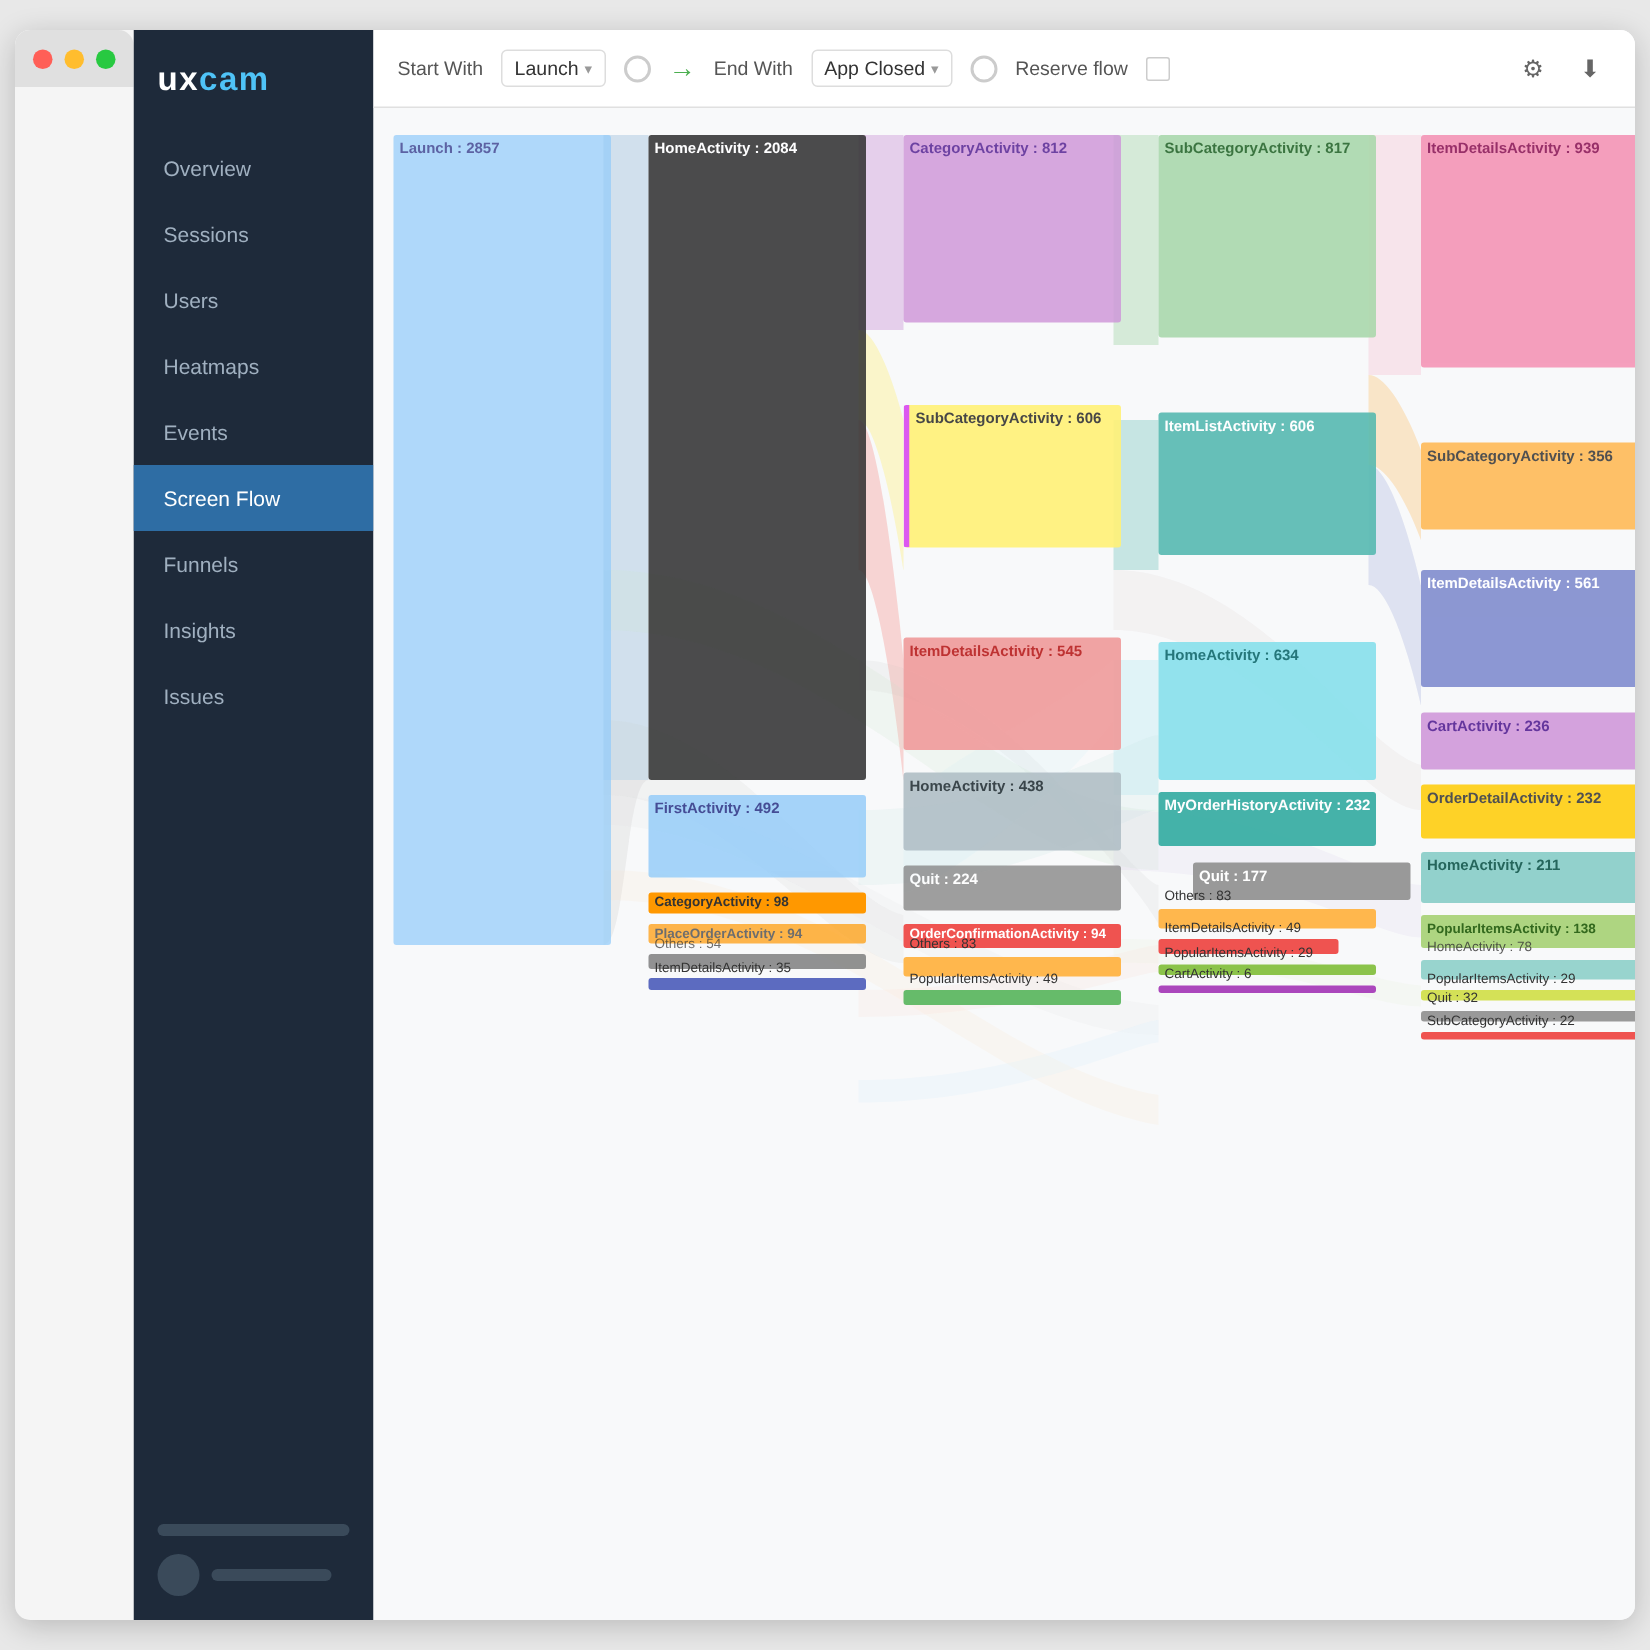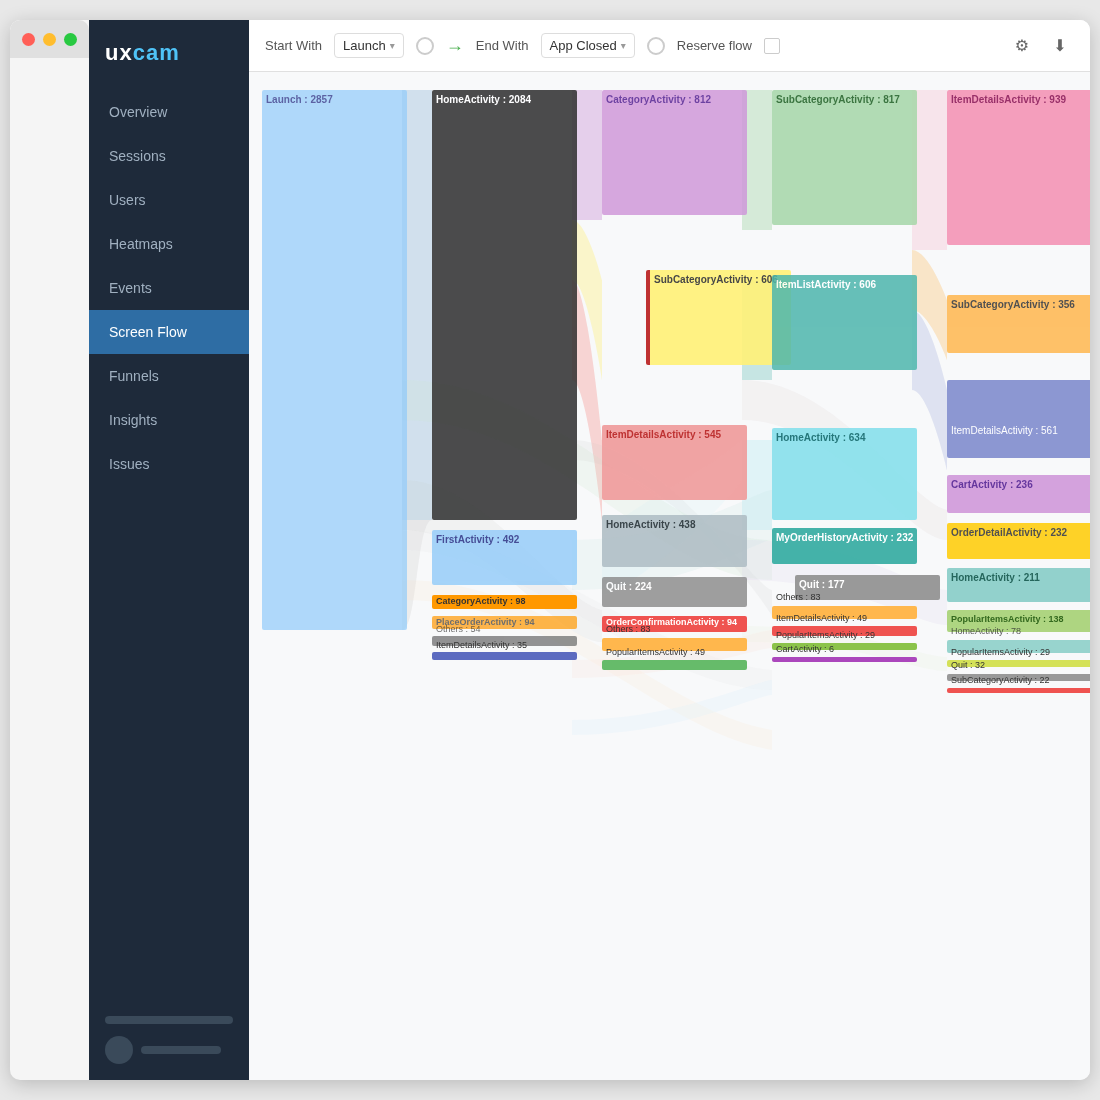--- a/index.html
+++ b/index.html
@@ -312,21 +312,21 @@
           <div style="position:absolute;left:175px;top:556px;width:145px;height:10px;background:#666;border-radius:2px;opacity:0.7;">
             <div style="position:absolute;top:-12px;left:4px;font-size:9px;color:#333;">Others : 54</div>
           </div>
           <div style="position:absolute;left:175px;top:572px;width:145px;height:8px;background:#5c6bc0;border-radius:2px;">
             <div style="position:absolute;top:-12px;left:4px;font-size:9px;color:#333;">ItemDetailsActivity : 35</div>
           </div>
 
           <div style="position:absolute;left:345px;top:10px;width:145px;height:125px;background:#ce93d8;opacity:0.8;border-radius:2px;">
             <div style="position:absolute;top:4px;left:4px;font-size:10px;font-weight:600;color:#4a148c;">CategoryActivity : 812</div>
           </div>
-          <div style="position:absolute;left:345px;top:190px;width:145px;height:95px;background:#fff176;opacity:0.9;border-radius:2px;border-left:4px solid #b91c1c;margin-left:44px;">
+          <div style="position:absolute;left:345px;top:190px;width:145px;height:95px;background:#fff176;opacity:0.9;border-radius:2px;border-left:4px solid #d946ef;">
             <div style="position:absolute;top:4px;left:4px;font-size:10px;font-weight:600;color:#333;">SubCategoryActivity : 606</div>
           </div>
           <div style="position:absolute;left:345px;top:345px;width:145px;height:75px;background:#ef9a9a;opacity:0.9;border-radius:2px;">
             <div style="position:absolute;top:4px;left:4px;font-size:10px;font-weight:600;color:#b71c1c;">ItemDetailsActivity : 545</div>
           </div>
           <div style="position:absolute;left:345px;top:435px;width:145px;height:52px;background:#b0bec5;opacity:0.9;border-radius:2px;">
             <div style="position:absolute;top:4px;left:4px;font-size:10px;font-weight:600;color:#263238;">HomeActivity : 438</div>
           </div>
           <div style="position:absolute;left:345px;top:497px;width:145px;height:30px;background:#888;opacity:0.8;border-radius:2px;">
             <div style="position:absolute;top:4px;left:4px;font-size:10px;font-weight:600;color:white;">Quit : 224</div>
@@ -352,38 +352,38 @@
           </div>
           <div style="position:absolute;left:515px;top:448px;width:145px;height:36px;background:#26a69a;opacity:0.85;border-radius:2px;">
             <div style="position:absolute;top:4px;left:4px;font-size:10px;font-weight:600;color:white;">MyOrderHistoryActivity : 232</div>
           </div>
           <div style="position:absolute;left:515px;top:495px;width:145px;height:25px;background:#999;border-radius:2px;margin-left:23px;">
             <div style="position:absolute;top:4px;left:4px;font-size:10px;font-weight:600;color:white;">Quit : 177</div>
           </div>
           <div style="position:absolute;left:515px;top:526px;width:145px;height:13px;background:#ffb74d;border-radius:2px;">
             <div style="position:absolute;top:-14px;left:4px;font-size:9px;color:#333;">Others : 83</div>
           </div>
-          <div style="position:absolute;left:515px;top:546px;width:145px;height:10px;background:#ef5350;border-radius:2px;">
+          <div style="position:absolute;left:515px;top:546px;width:120px;height:10px;background:#ef5350;border-radius:2px;">
             <div style="position:absolute;top:-13px;left:4px;font-size:9px;color:#333;">ItemDetailsActivity : 49</div>
           </div>
           <div style="position:absolute;left:515px;top:563px;width:145px;height:7px;background:#8bc34a;border-radius:2px;">
             <div style="position:absolute;top:-13px;left:4px;font-size:9px;color:#333;">PopularItemsActivity : 29</div>
           </div>
           <div style="position:absolute;left:515px;top:577px;width:145px;height:5px;background:#ab47bc;border-radius:2px;">
             <div style="position:absolute;top:-13px;left:4px;font-size:9px;color:#333;">CartActivity : 6</div>
           </div>
 
           <div style="position:absolute;left:690px;top:10px;width:145px;height:155px;background:#f48fb1;opacity:0.85;border-radius:2px;">
             <div style="position:absolute;top:4px;left:4px;font-size:10px;font-weight:600;color:#880e4f;">ItemDetailsActivity : 939</div>
           </div>
           <div style="position:absolute;left:690px;top:215px;width:145px;height:58px;background:#ffb74d;opacity:0.85;border-radius:2px;">
             <div style="position:absolute;top:4px;left:4px;font-size:10px;font-weight:600;color:#333;">SubCategoryActivity : 356</div>
           </div>
           <div style="position:absolute;left:690px;top:300px;width:145px;height:78px;background:#7986cb;opacity:0.85;border-radius:2px;">
-            <div style="position:absolute;top:4px;left:4px;font-size:10px;font-weight:400;color:white;margin-top:41px;">ItemDetailsActivity : 561</div>
+            <div style="position:absolute;top:4px;left:4px;font-size:10px;font-weight:700;color:white;">ItemDetailsActivity : 561</div>
           </div>
           <div style="position:absolute;left:690px;top:395px;width:145px;height:38px;background:#ce93d8;opacity:0.85;border-radius:2px;">
             <div style="position:absolute;top:4px;left:4px;font-size:10px;font-weight:600;color:#4a148c;">CartActivity : 236</div>
           </div>
           <div style="position:absolute;left:690px;top:443px;width:145px;height:36px;background:#ffcc02;opacity:0.85;border-radius:2px;">
             <div style="position:absolute;top:4px;left:4px;font-size:10px;font-weight:600;color:#333;">OrderDetailActivity : 232</div>
           </div>
           <div style="position:absolute;left:690px;top:488px;width:145px;height:34px;background:#80cbc4;opacity:0.85;border-radius:2px;">
             <div style="position:absolute;top:4px;left:4px;font-size:10px;font-weight:600;color:#004d40;">HomeActivity : 211</div>
           </div>

